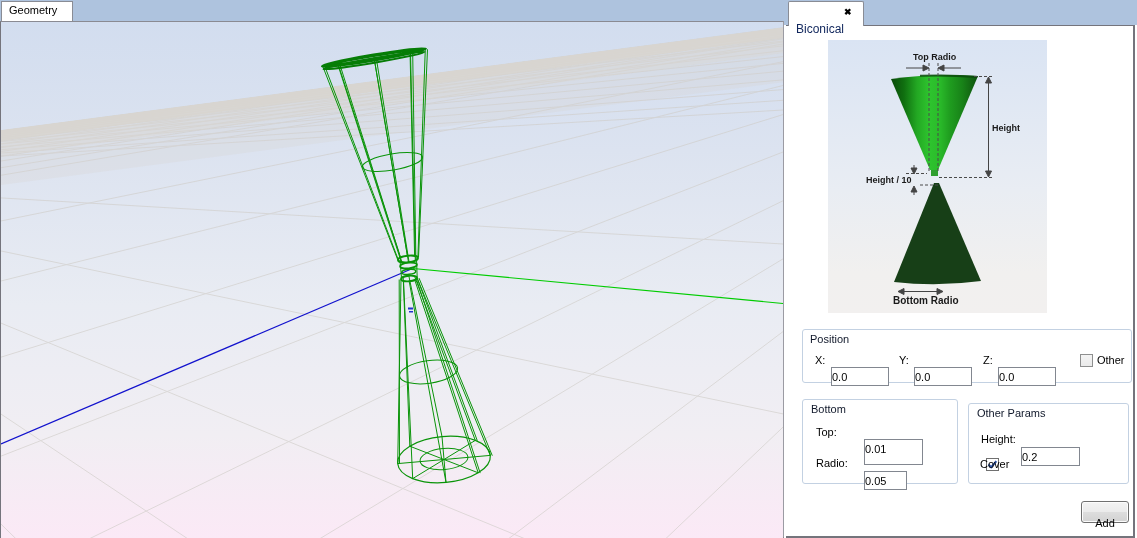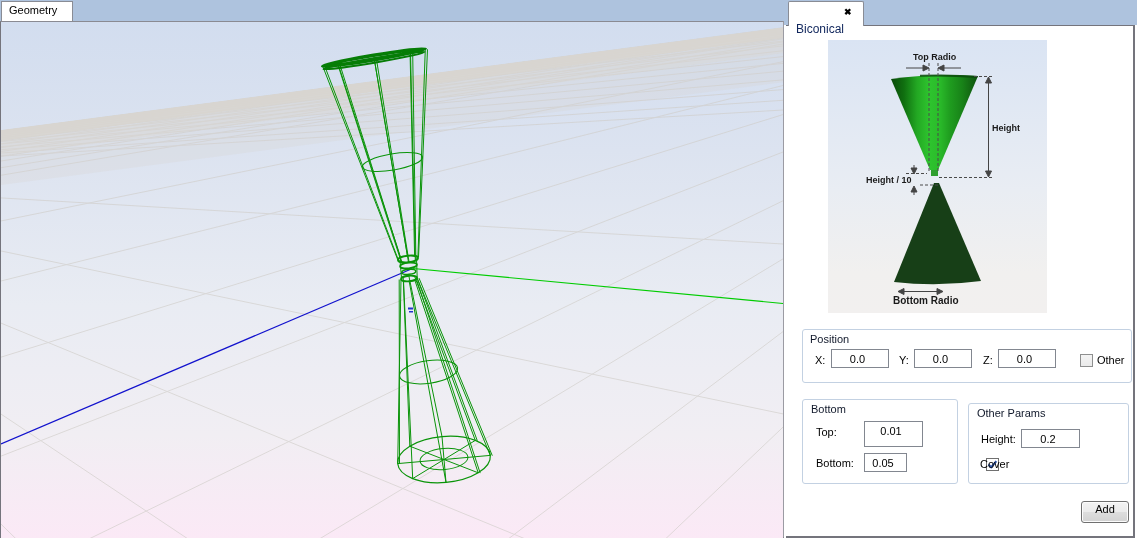--- a/index.html
+++ b/index.html
@@ -1,17 +1,17 @@
 <!DOCTYPE html>
 <html><head><meta charset="utf-8"><style>
 * { margin:0; padding:0; box-sizing:border-box; }
 body { font-family:"Liberation Sans", sans-serif; width:1137px; height:538px; position:relative; overflow:hidden; background:#fff; }
 .abs { position:absolute; }
 .tabstrip { background:#aec3de; }
-.field { position:absolute; background:#fff; border:1px solid #828790; font-size:11px; text-align:center; padding:3px 5px 0 0; color:#000; }
+.field { position:absolute; background:#fff; border:1px solid #828790; font-size:11px; text-align:left; padding:3px 5px 0 0; color:#000;margin-top:18px; }
 .grp { position:absolute; border:1px solid #c3d1e2; border-radius:3px; }
 .grplab { position:absolute; top:-7px; left:6px; background:#fff; padding:0 3px; font-size:11px; color:#10182a;margin-top:11px; }
 .lbl { position:absolute; font-size:11px; color:#000; }
 .cb { position:absolute; width:13px; height:13px; background:linear-gradient(#f4f4f4,#eaeaea); border:1px solid #8e8f8f; }
 </style></head>
 <body>
 
 <div class="abs tabstrip" style="left:0;top:0;width:784px;height:21px"></div>
 <div class="abs" style="left:1px;top:1px;width:72px;height:20px;background:#fff;border:1px solid #898c95;border-bottom:none;font-size:11px;color:#000;padding:2px 0 0 7px">Geometry</div>
 
@@ -205,24 +205,24 @@
 <div class="field" style="left:914px;top:349px;width:58px;height:19px">0.0</div>
 <div class="lbl" style="left:983px;top:354px">Z:</div>
 <div class="field" style="left:998px;top:349px;width:58px;height:19px">0.0</div>
 <div class="cb" style="left:1080px;top:354px"></div>
 <div class="lbl" style="left:1097px;top:354px">Other</div>
 
 <div class="grp" style="left:802px;top:399px;width:156px;height:85px"></div>
 <div class="grplab" style="left:808px;top:392px">Bottom</div>
 <div class="lbl" style="left:816px;top:426px">Top:</div>
 <div class="field" style="left:864px;top:421px;width:59px;height:26px">0.01</div>
-<div class="lbl" style="left:816px;top:457px">Bottom:</div>
+<div class="lbl" style="left:816px;top:457px">Radio:</div>
 <div class="field" style="left:864px;top:453px;width:43px;height:19px">0.05</div>
 
 <div class="grp" style="left:968px;top:403px;width:161px;height:81px"></div>
 <div class="grplab" style="left:974px;top:396px">Other Params</div>
 <div class="lbl" style="left:981px;top:433px">Height:</div>
 <div class="field" style="left:1021px;top:429px;width:59px;height:19px">0.2</div>
 <div class="cb" style="left:986px;top:458px;background:#fff;border-color:#707070;text-align:center;line-height:10px"><svg width="9" height="9" viewBox="0 0 9 9">
       <path d="M0.5,4.5 L3.2,7.2 L8.3,1.2" stroke="#2b53a8" stroke-width="2" fill="none"></path>
     </svg></div>
 <div class="lbl" style="left:980px;top:458px">Cover</div>
 
-<div class="abs" style="left:1081px;top:501px;width:48px;height:22px;border:1px solid #707070;border-radius:3px;background:linear-gradient(#f3f3f3 0%,#ebebeb 48%,#dddddd 52%,#d2d2d2 100%);font-size:11px;text-align:center;padding-top:1px;box-shadow:inset 0 0 0 1px #fcfcfc">Add</div>
+<div class="abs" style="left:1081px;top:501px;width:48px;height:22px;border:1px solid #707070;border-radius:3px;background:linear-gradient(#f3f3f3 0%,#ebebeb 48%,#dddddd 52%,#d2d2d2 100%);font-size:11px;text-align:center;padding-top:15px;box-shadow:inset 0 0 0 1px #fcfcfc">Add</div>
 </body></html>

